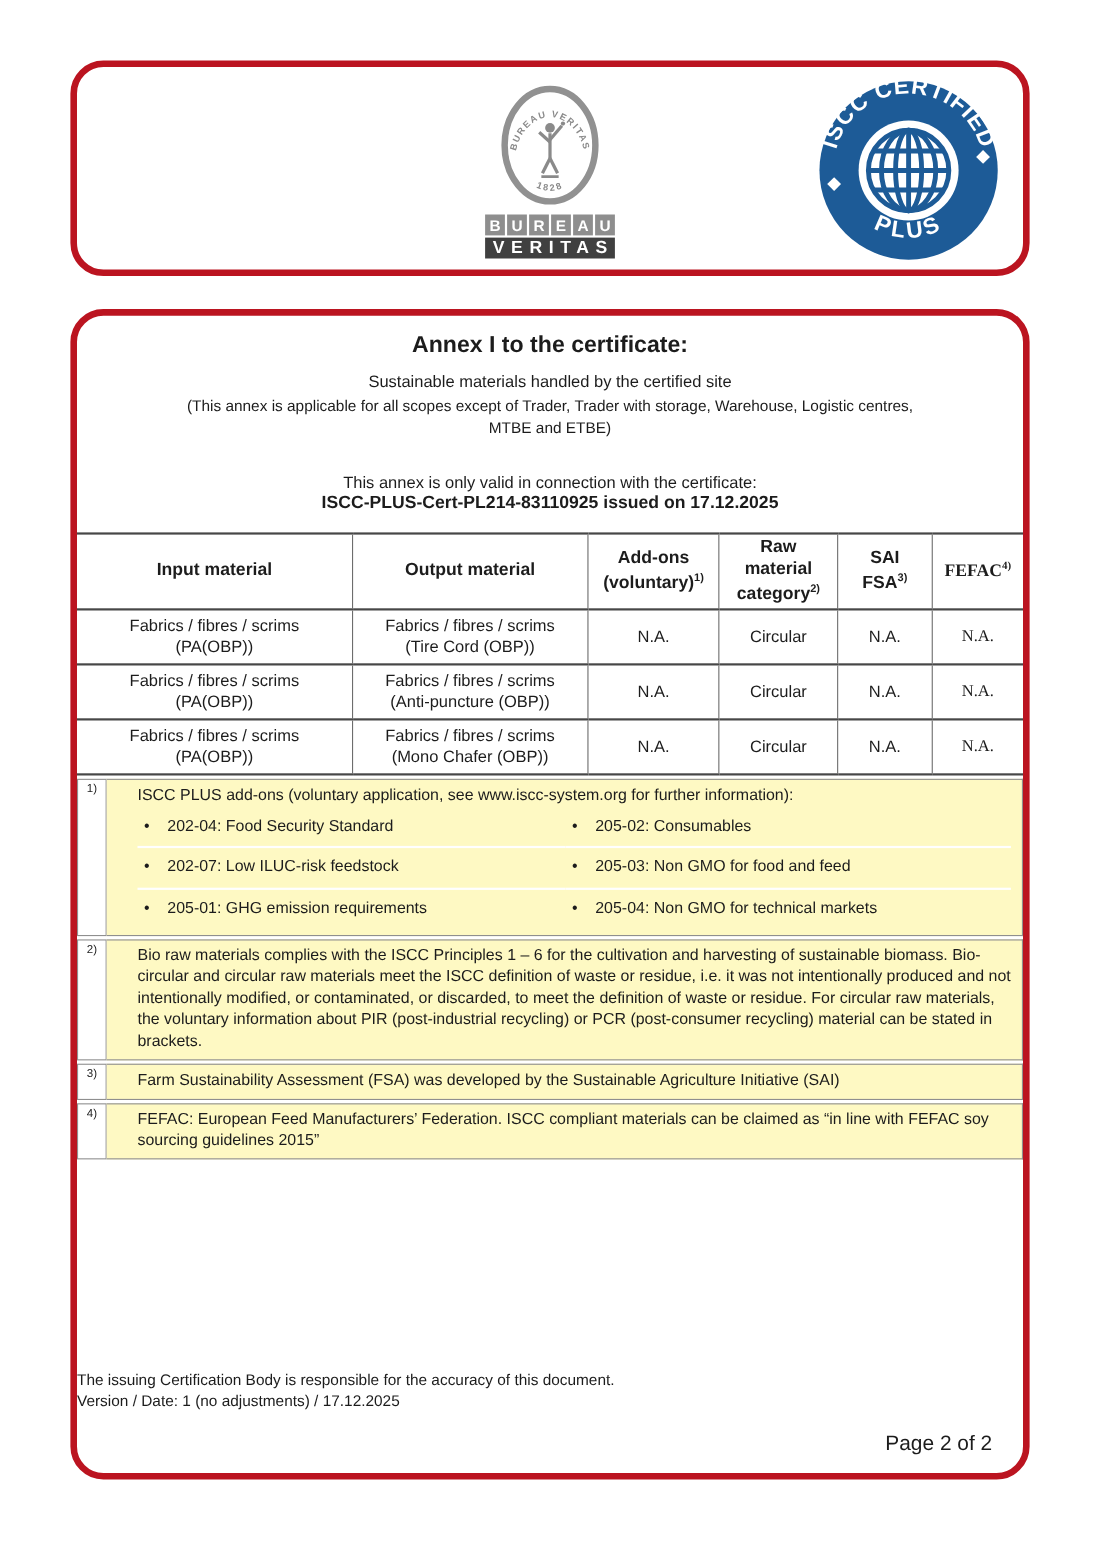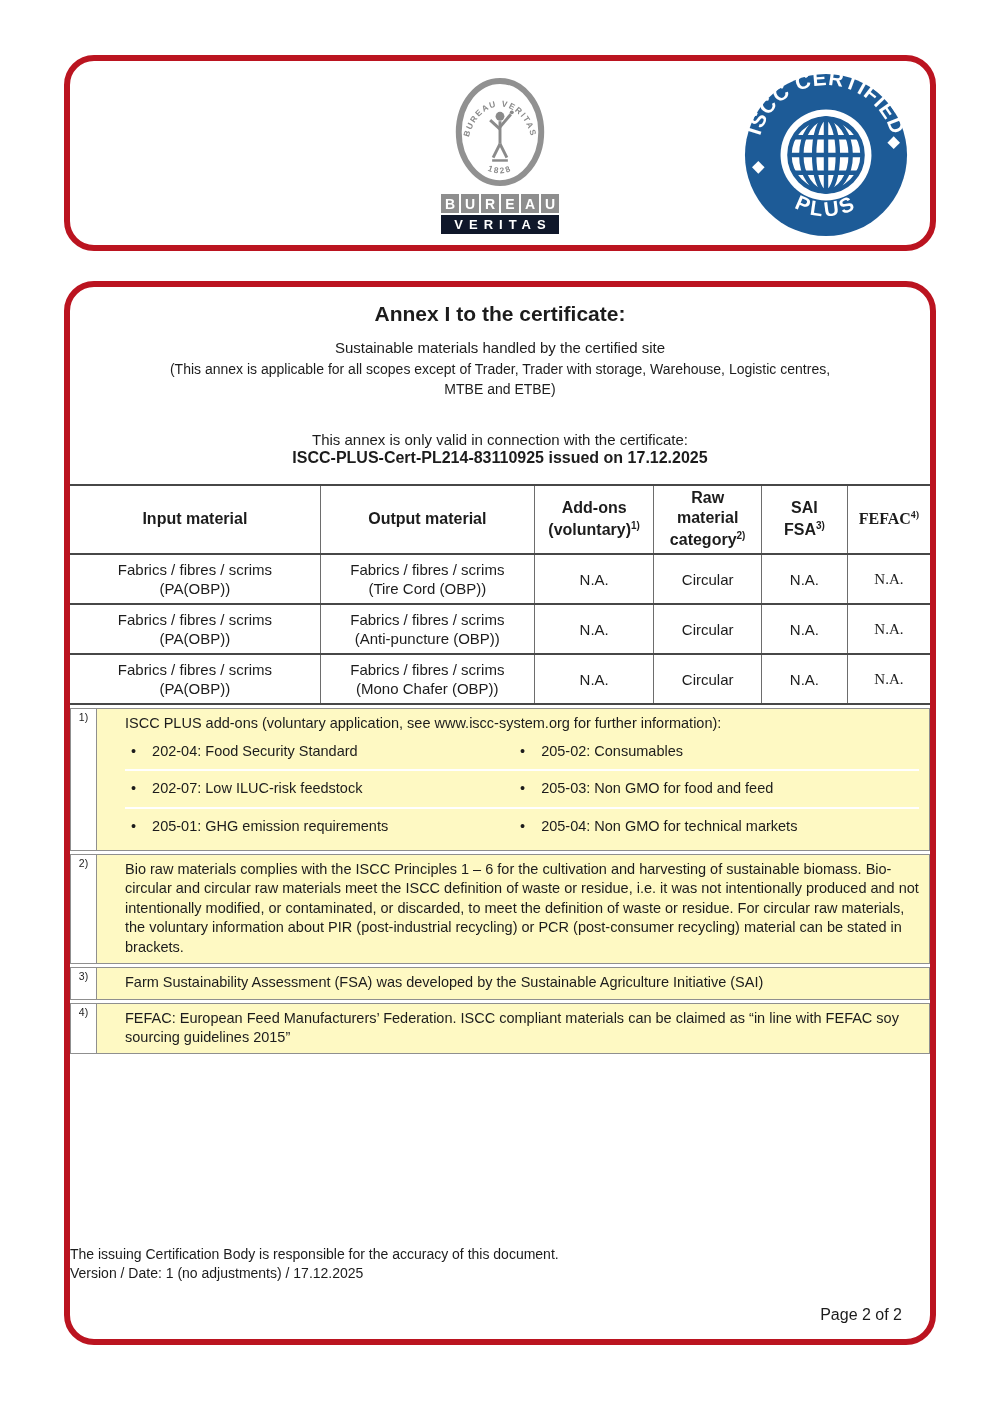--- a/index.html
+++ b/index.html
@@ -16,22 +16,22 @@
   #main-box { top:281px; height:1064px; overflow:hidden; }
 
   
   .bv-wrap { position:absolute; left:50%; transform:translateX(-50%); top:16px; width:140px; text-align:center; }
   .bv-blocks { display:flex; gap:2px; justify-content:center; margin-top:3px; }
   .bv-letter {
     width:18px; height:19px; background:#8e8e8e; color:#fff; font-weight:bold;
     font-size:14px; line-height:20px; text-align:center;
   }
   .bv-red {
-    margin:2px auto 0 auto; width:118px; height:19px; background:#0f172a; color:#fff;
-    font-weight:bold; font-size:13px; letter-spacing:6px; line-height:20px; text-align:center;
+    margin:2px auto 0 auto; width:118px; height:19px; background:#404040; color:#fff;
+    font-weight:bold; font-size:16px; letter-spacing:6px; line-height:20px; text-align:center;
     padding-left:6px; box-sizing:border-box;
   }
 
   
   .iscc-wrap { position:absolute; right:20px; top:10px; width:168px; height:168px; }
 
   
   .title    { margin-top:15px; text-align:center; font-size:21px; font-weight:bold; }
   .subtitle { margin-top:13px; text-align:center; font-size:15px; font-weight:normal; }
   .scope    { margin-top:3px;  text-align:center; font-size:14px; line-height:1.45; }
@@ -67,21 +67,21 @@
   .fn-stack { flex:1; display:flex; }
   .fn-stack .fn-sub { flex:1; }
   .fn-stack .fn-sub + .fn-sub { margin-top:2px; }
   .fn1-grid { display:grid; grid-template-columns:49% 51%; }
   .fn1-cell { display:flex; gap:16px; padding:8px 0 8px 6px; border-bottom:2px solid #fff; }
   .fn1-cell.last { border-bottom:none; }
   .bullet { flex:0 0 auto; }
 
   
   .footer-lines { position:absolute; left:0; right:0; bottom:56px; text-align:left; font-size:14px; line-height:1.35; }
-  .page-num { position:absolute; right:28px; bottom:15px; font-size:16px; }
+  .page-num { position:absolute; right:28px; bottom:15px; font-size:19px; }
 </style>
 </head>
 <body>
 
 <div class="red-box" id="top-box">
 
   <div class="bv-wrap">
     <svg width="100" height="110" viewBox="0 0 100 112">
       <ellipse cx="50" cy="56" rx="42" ry="52" fill="#ffffff" stroke="#919191" stroke-width="6"></ellipse>
       <path id="bv-arc" d="M 17,74 A 33,44 0 1 1 83,74" fill="none"></path>

